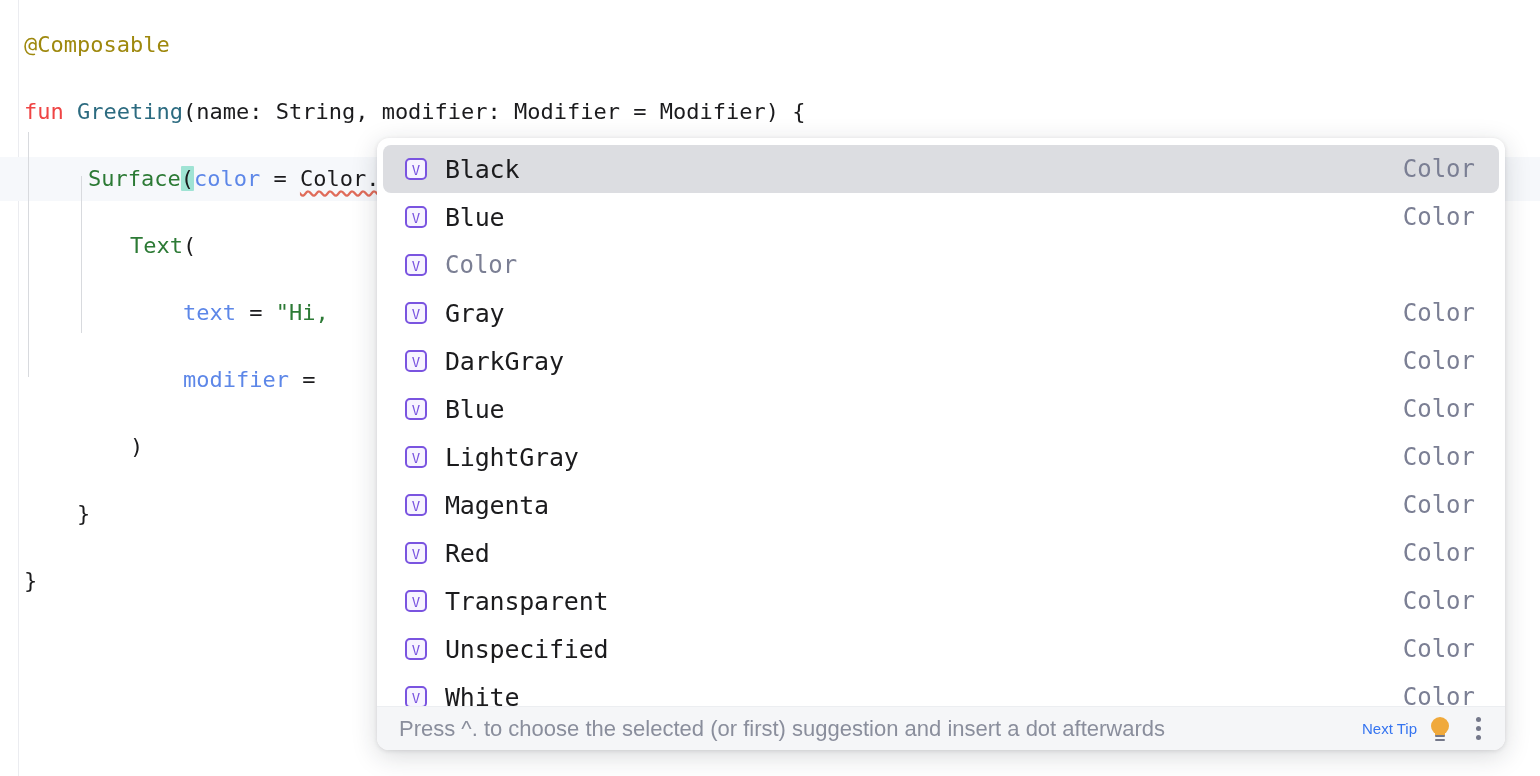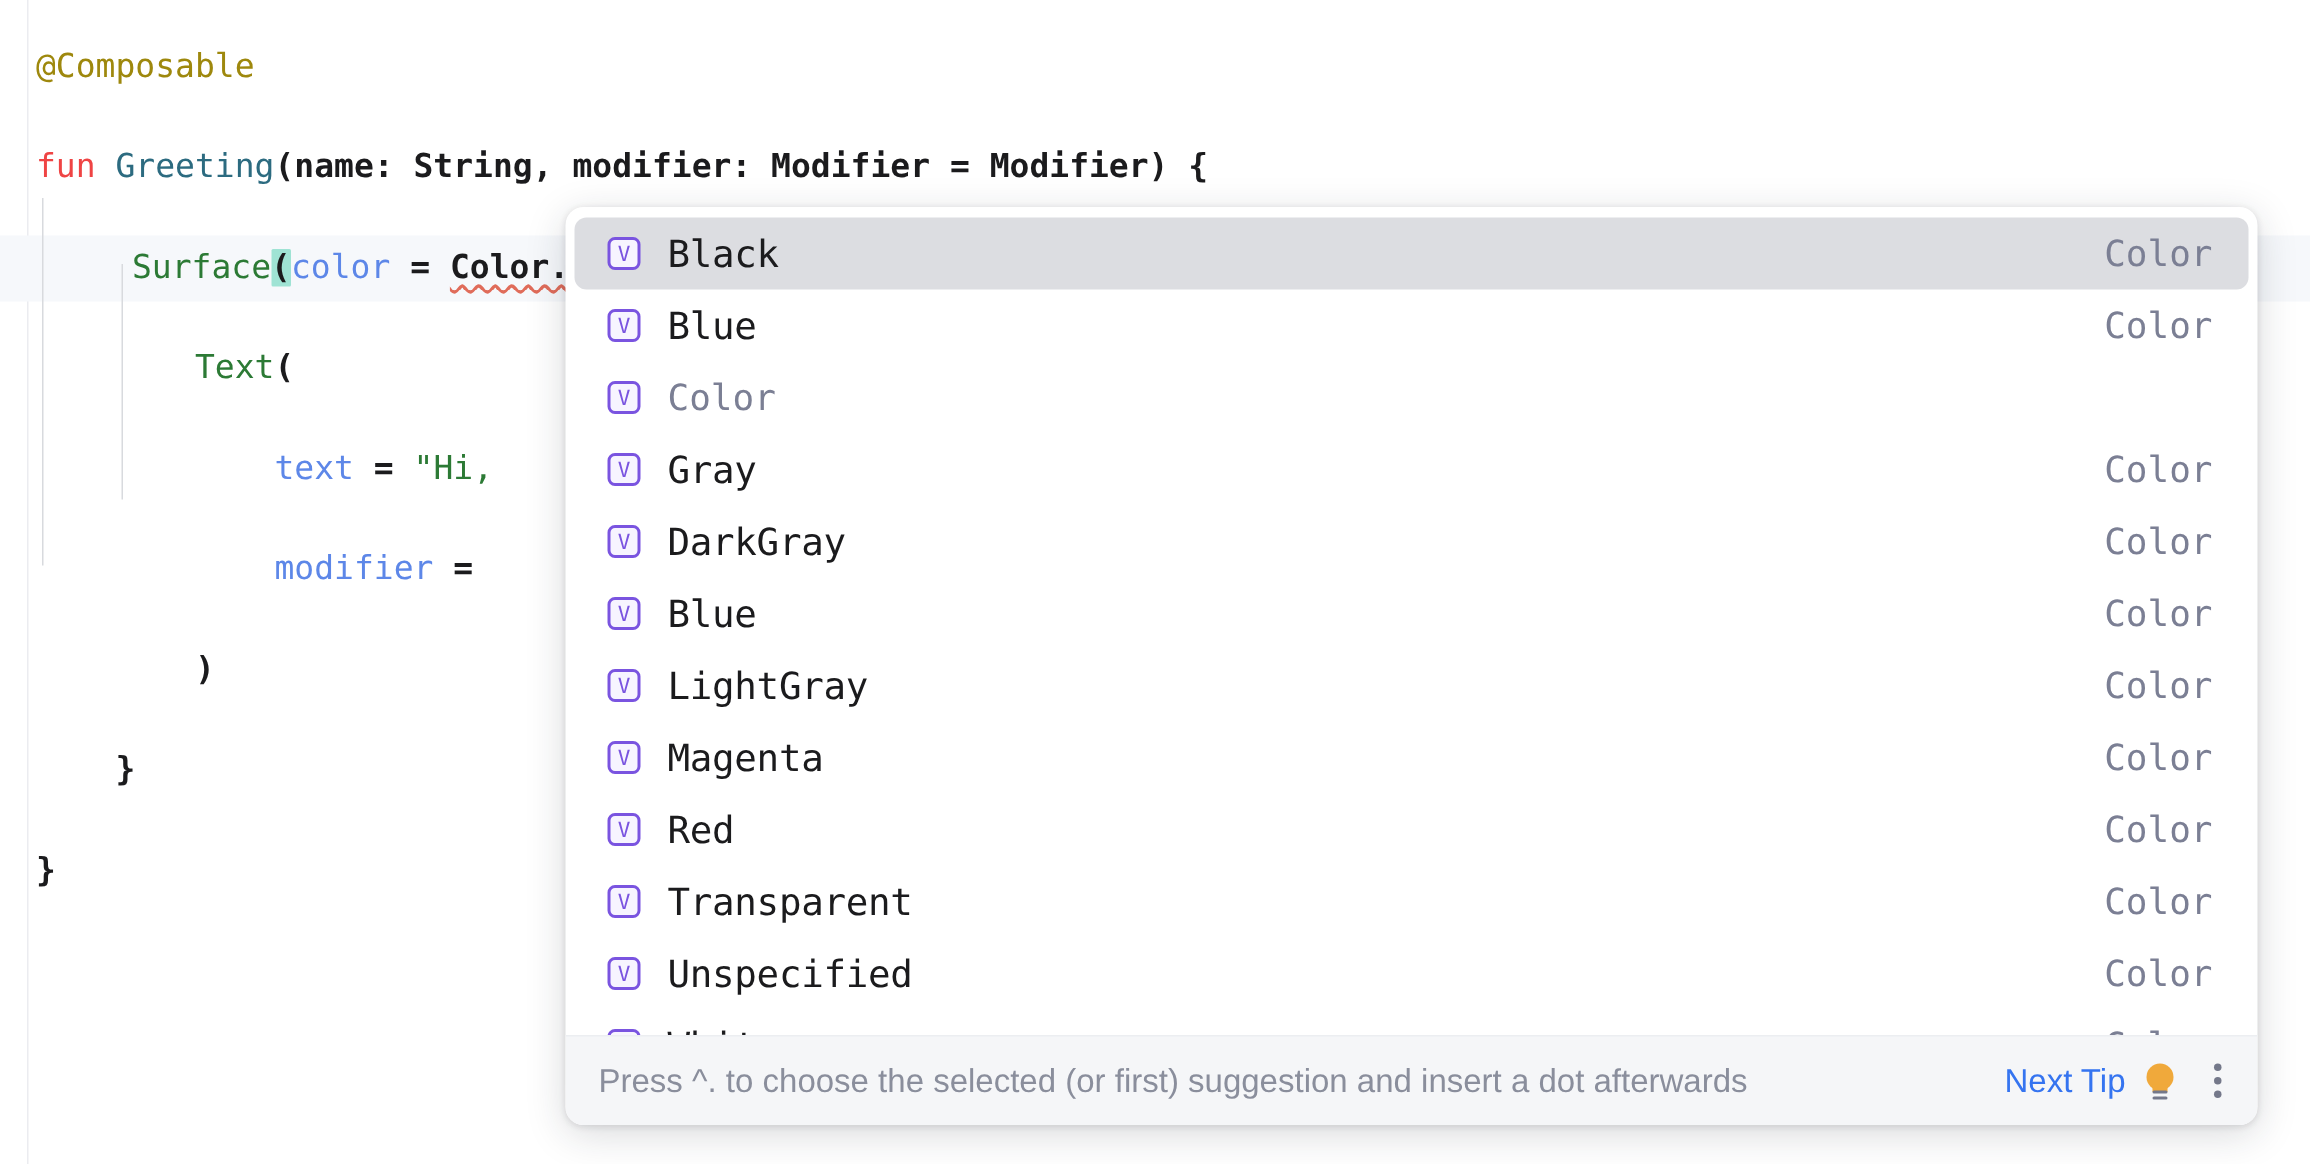--- a/index.html
+++ b/index.html
@@ -47,21 +47,21 @@
   }
   .code-line.current {
     background: #f6f8fb;
     margin-left: -24px;
     padding-left: 35px;
   }
   .tok-annot   { color: #9e880d; }
   .tok-kw      { color: #ef4444; }
   .tok-fnname  { color: #2c6b80; }
   .tok-fncall  { color: #2c7a35; }
-  .tok-plain   { color: #1b1b1d; font-weight: bold; }
+  .tok-plain   { color: #1b1b1d; }
   .tok-param   { color: #5d87e8; }
   .tok-string  { color: #2c7a35; }
   .brace-hl {
     background: #9fe3d4;
     border-radius: 1px;
   }
   .err-squiggle {
     text-decoration: underline wavy #e06c5a;
     text-decoration-skip-ink: none;
     text-underline-offset: 4px;
@@ -138,39 +138,39 @@
   .c-type {
     flex: 0 0 auto;
     font-family: "DejaVu Sans Mono", "Liberation Mono", monospace;
     font-size: 24px;
     color: #7b7f94;
   }
 
   
   #hint-bar {
     flex: 0 0 auto;
-    height: 60px;
+    height: 44px;
     background: #f5f6f8;
     border-top: 1px solid #eceef1;
     display: flex;
     align-items: center;
     padding: 0 24px 0 22px;
     box-sizing: border-box;
   }
   .hint-text {
     font-family: "Liberation Sans", sans-serif;
     font-size: 22px;
     color: #8a8e9c;
     flex: 1 1 auto;
     white-space: nowrap;
     overflow: hidden;
   }
   .hint-link {
     font-family: "Liberation Sans", sans-serif;
-    font-size: 22px;
+    font-size: 15px;
     color: #3574f0;
     margin-right: 10px;
     cursor: pointer;
     flex: 0 0 auto;
   }
   .bulb-icon {
     flex: 0 0 auto;
     width: 26px;
     height: 26px;
     margin-right: 22px;

